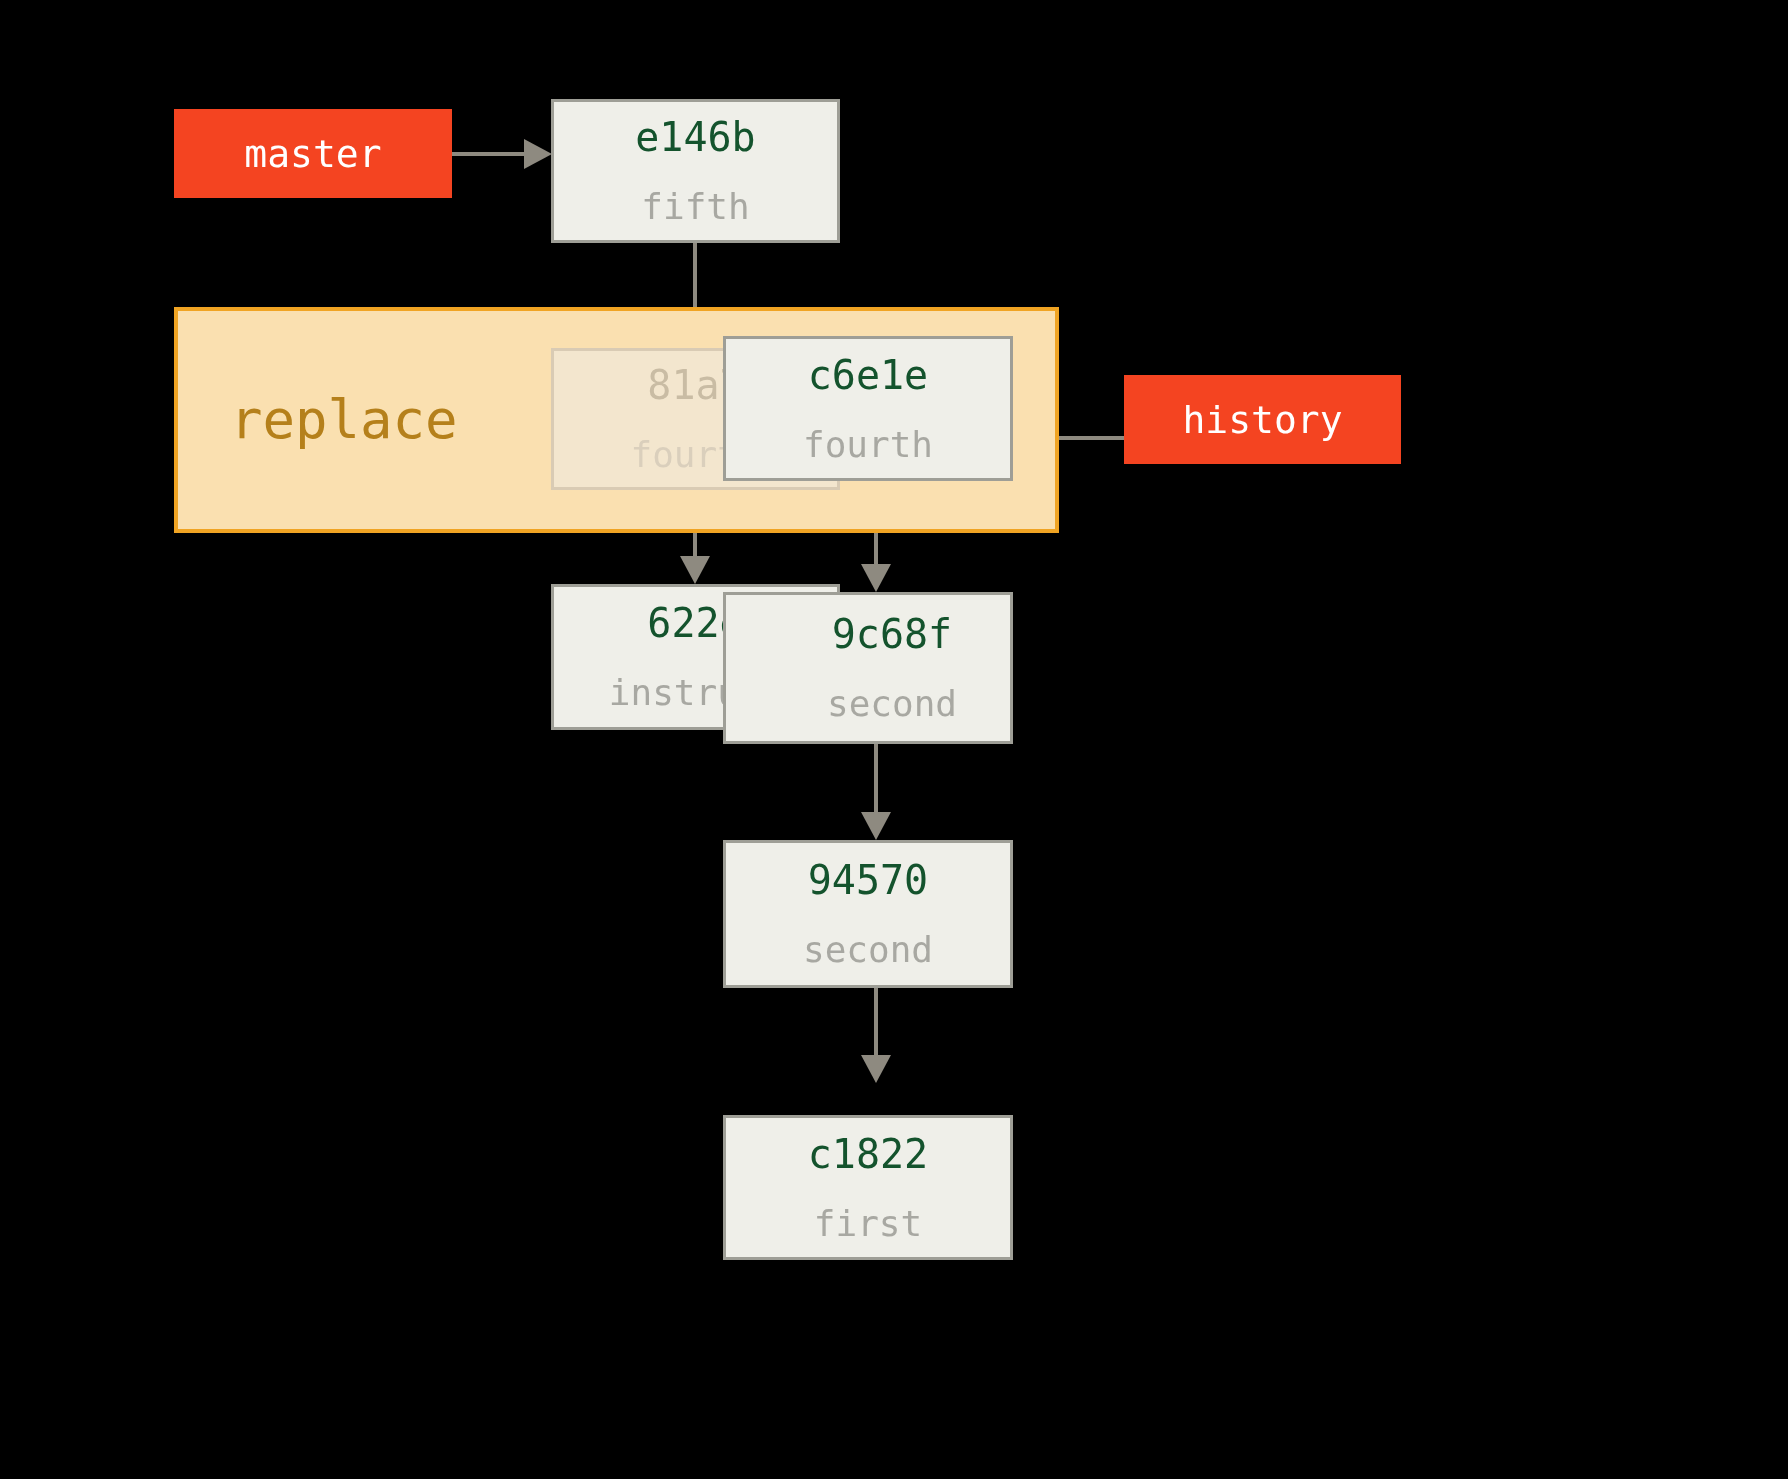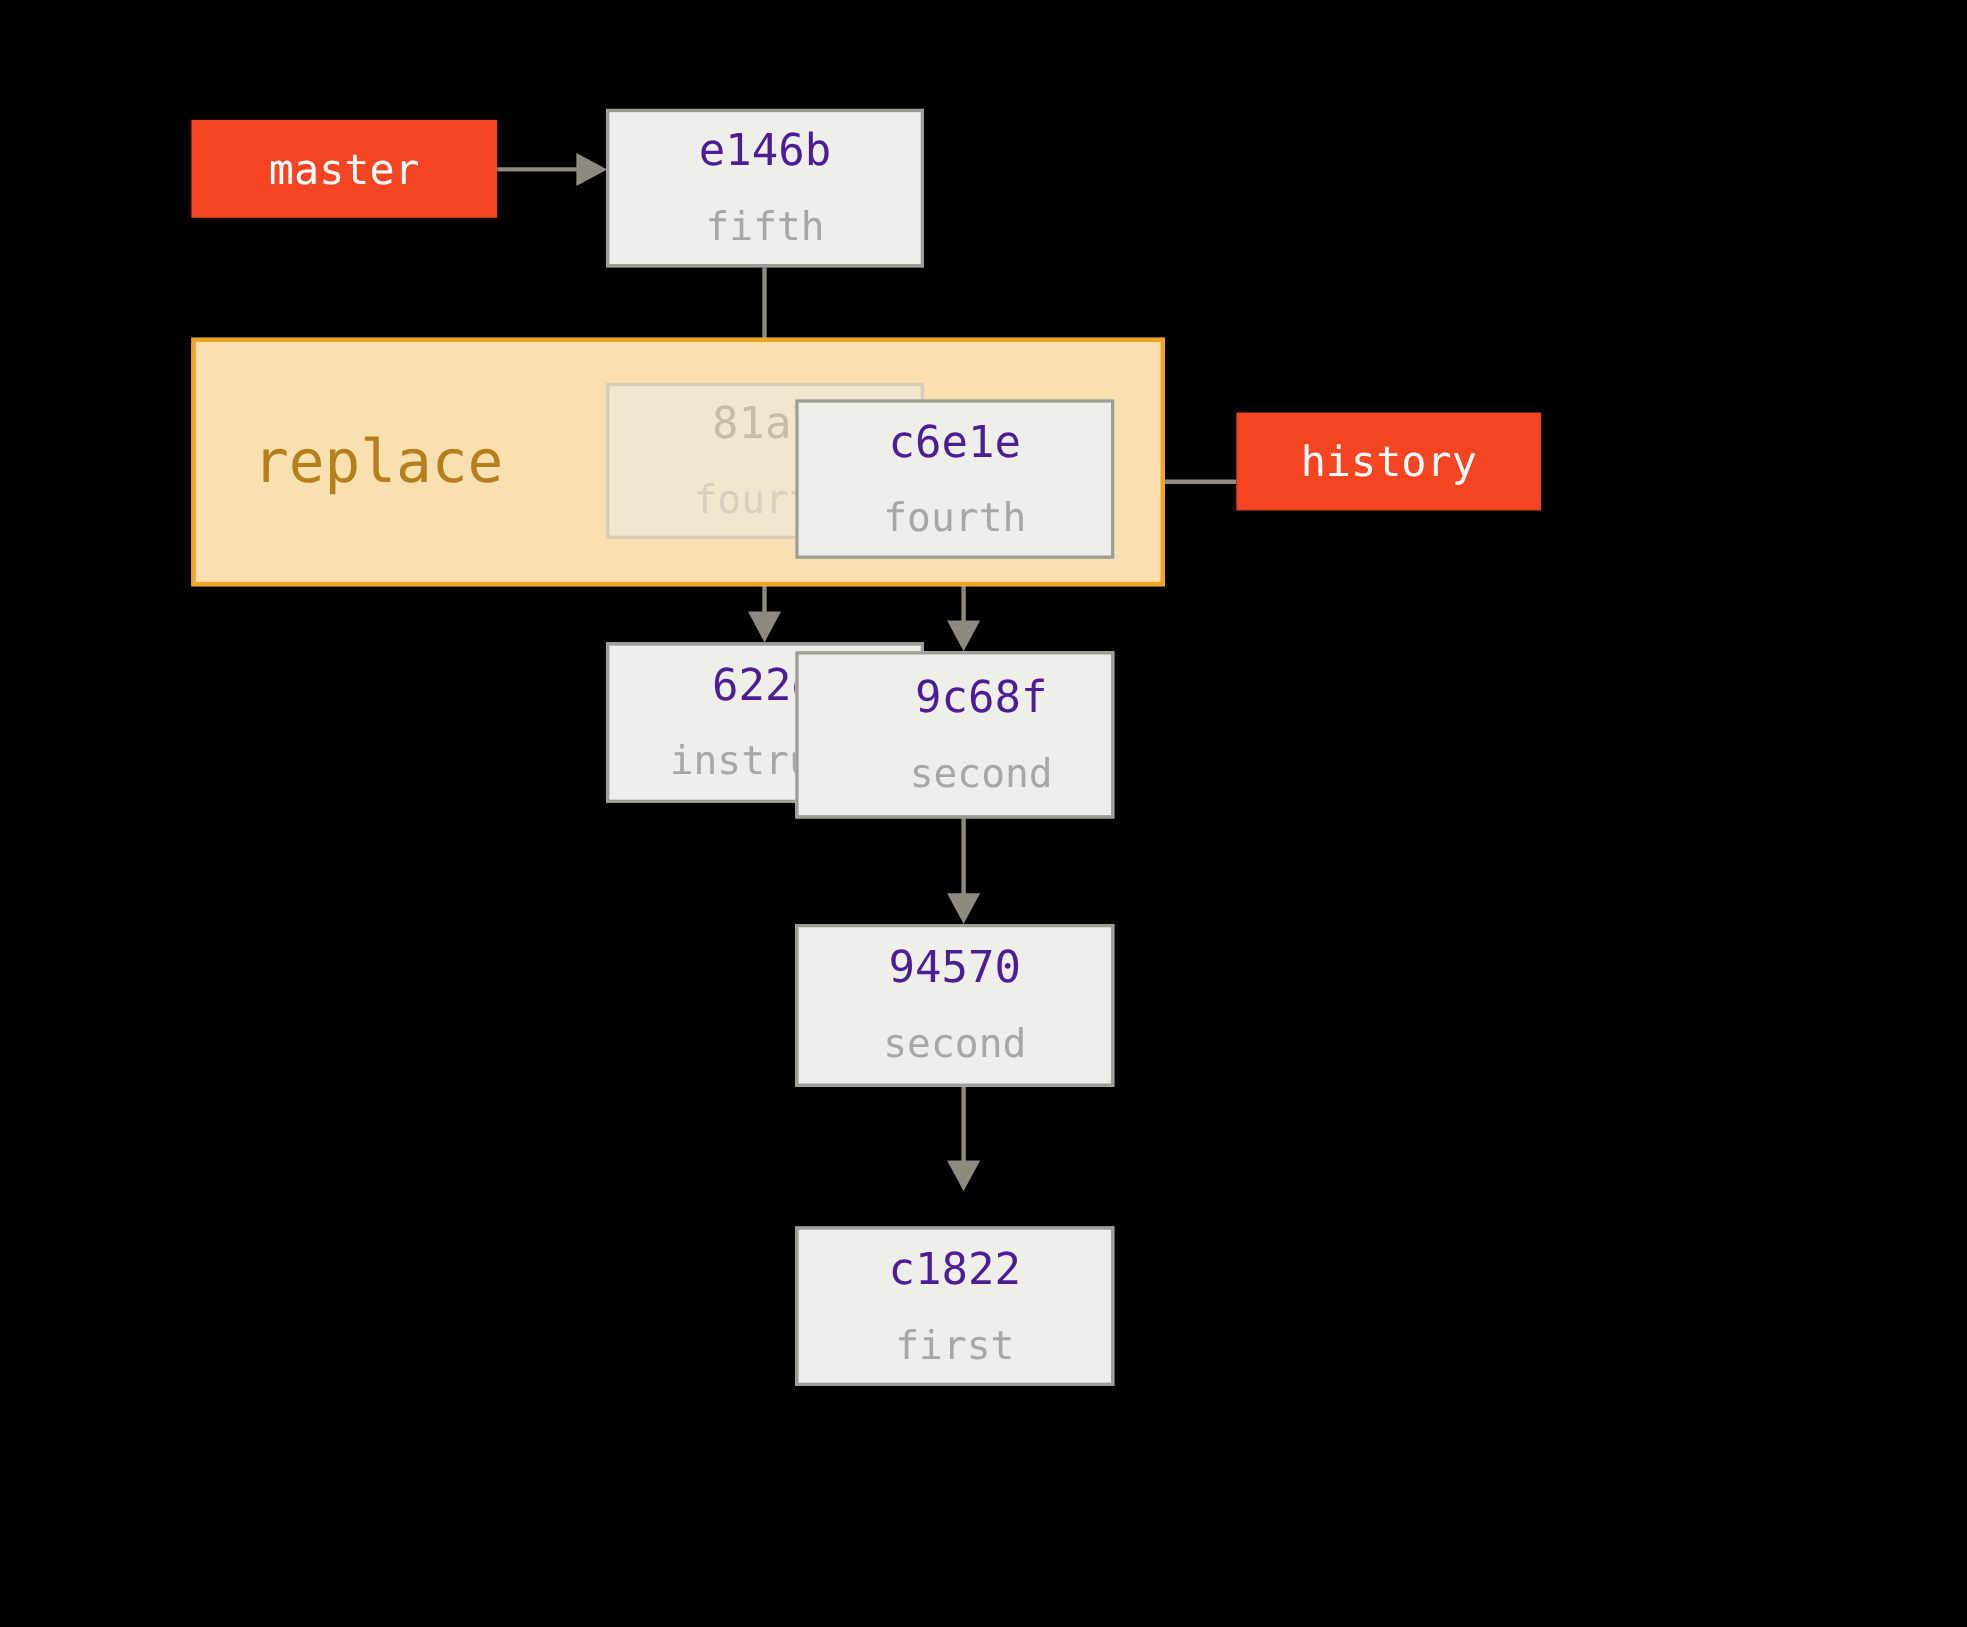--- a/index.html
+++ b/index.html
@@ -25,21 +25,21 @@
     box-sizing: border-box;
     display: flex;
     flex-direction: column;
     align-items: center;
     justify-content: center;
     text-align: center;
   }
   .node .sha {
     font-family: "DejaVu Sans Mono", monospace;
     font-size: 40px;
-    color: #4c1d95;
+    color: #14532d;
     line-height: 1;
   }
   .node .msg {
     font-family: "DejaVu Sans Mono", monospace;
     font-size: 36px;
     color: #A8A8A2;
     line-height: 1;
     margin-top: 32px;
     white-space: nowrap;
   }
@@ -158,21 +158,21 @@
 
   <div id="replace-group" style="left:174px; top:307px; width:885px; height:226px;">
     <div id="replace-group-label">replace</div>
   </div>
 
   <div class="node ghost" style="left:551px; top:348px; width:289px; height:142px;">
     <div class="sha">81a7</div>
     <div class="msg">fourth</div>
   </div>
 
-  <div class="node" style="left:723px; top:363px; width:290px; height:145px; z-index:4;">
+  <div class="node" style="left:723px; top:336px; width:290px; height:145px; z-index:4;">
     <div class="sha">c6e1e</div>
     <div class="msg">fourth</div>
   </div>
 
   <div class="ref-label" id="ref-history" style="left:1124px; top:375px; width:277px; height:89px;">
     <span>history</span>
   </div>
 
   <div class="node" style="left:551px; top:584px; width:289px; height:146px; z-index:3;">
     <div class="sha">622e</div>

